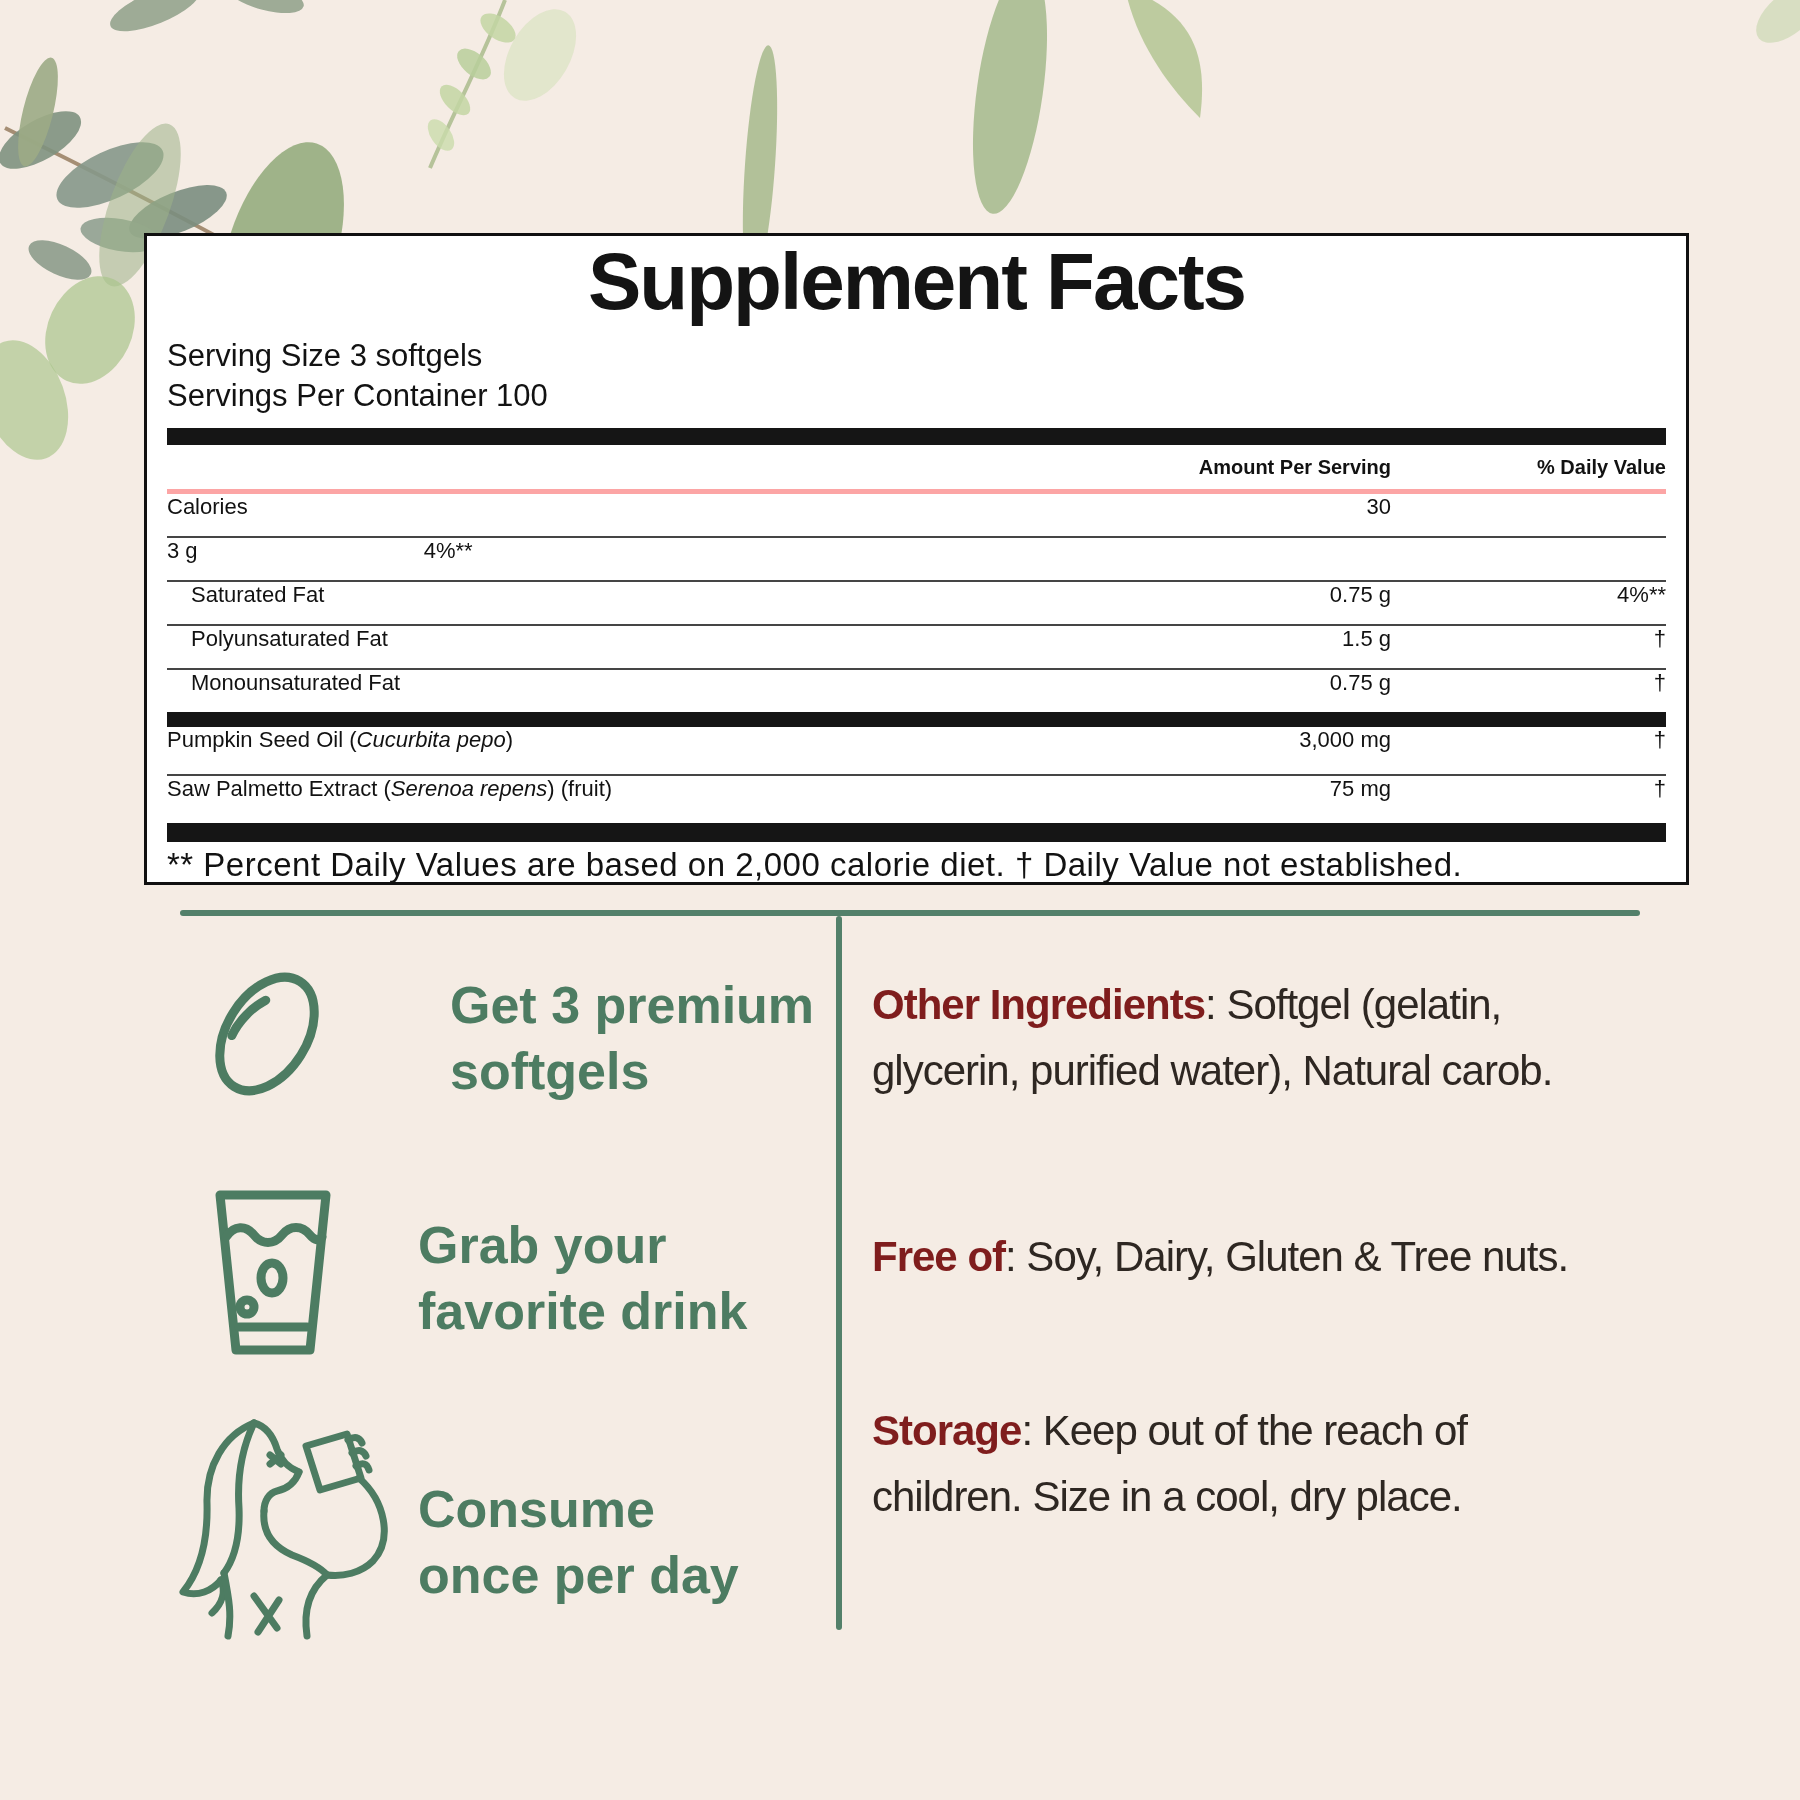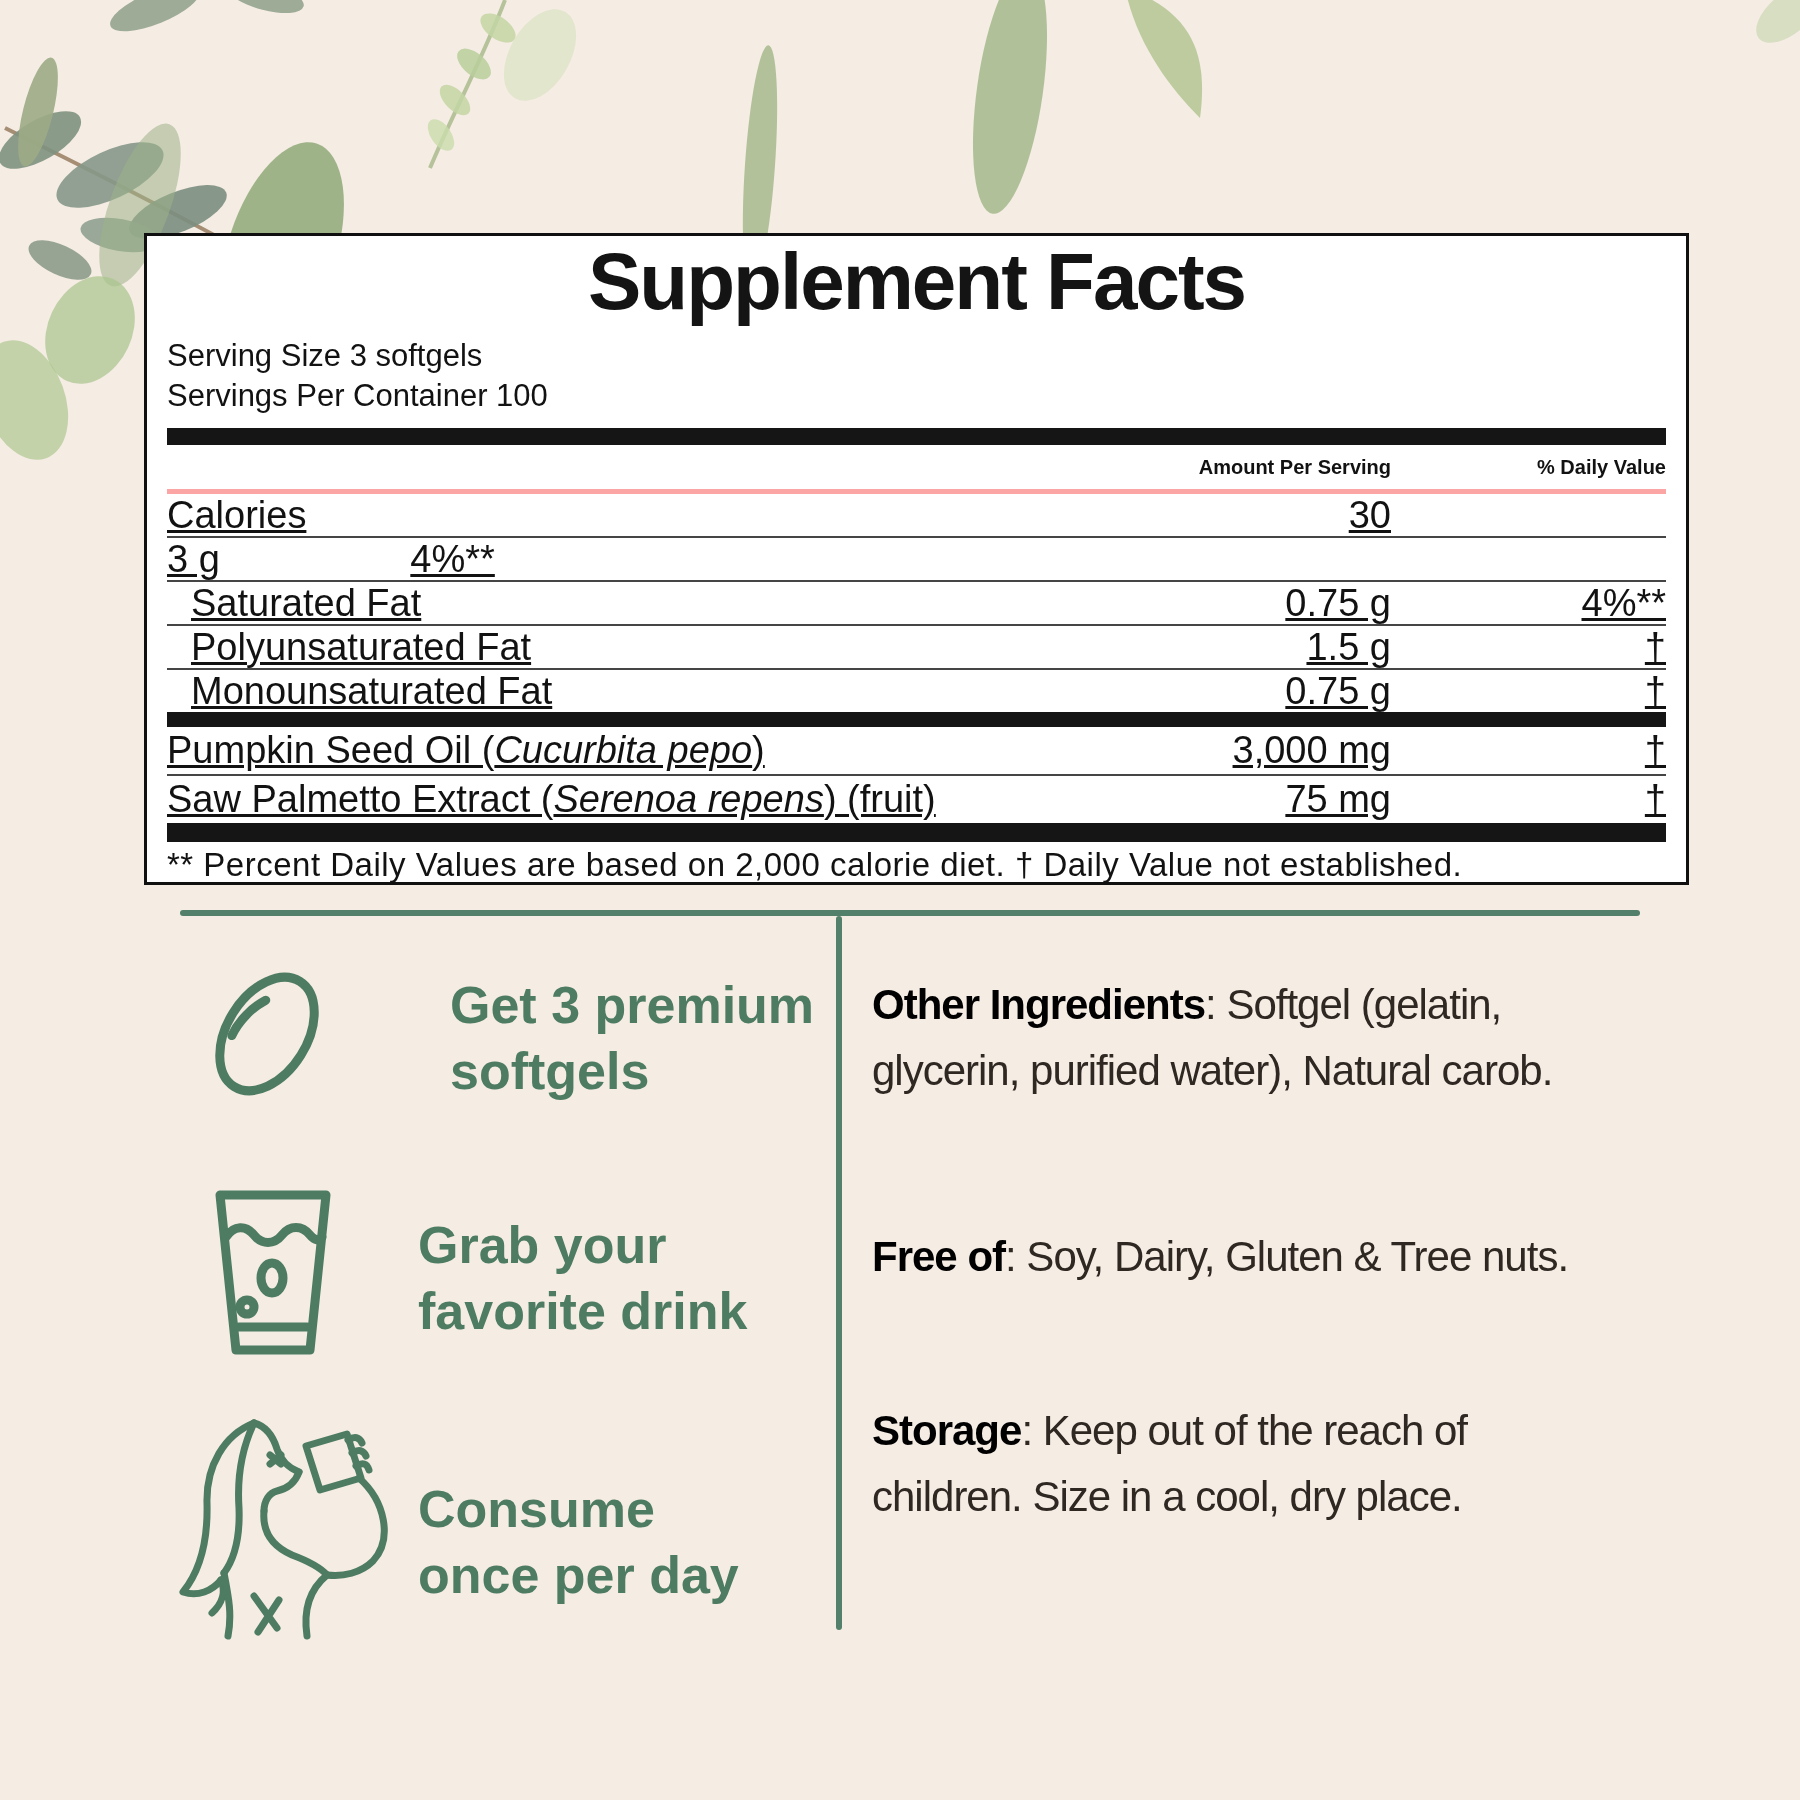--- a/index.html
+++ b/index.html
@@ -24,21 +24,21 @@
   .serv{font-size:31px;line-height:40px;}
   .serv-wrap{margin-top:14px;}
   .bar{background:#151515;}
   .bar-top{height:17px;margin-top:12px;}
   .bar-mid{height:15px;}
   .bar-bot{height:19px;}
   .cols-header{display:flex;align-items:center;height:44px;font-size:20px;font-weight:700;border-bottom:5px solid #fca5a5;}
   .cols-header .sp{flex:1;}
   .col-amount{text-align:right;}
   .col-dv{width:275px;text-align:right;}
-  .frow{display:flex;align-items:center;height:42px;font-size:38px;border-top:2px solid #454545;text-decoration:underline;}
+  .frow{display:flex;height:42px;font-size:22px;border-top:2px solid #454545;}
   .frow.first{border-top:none;}
   .frow.ing{height:47px;}
   .flabel{flex:1;white-space:nowrap;}
   .flabel.indent{padding-left:24px;}
   .famount{text-align:right;white-space:nowrap;}
   .fdv{width:275px;text-align:right;white-space:nowrap;}
   .footnote{font-size:33px;letter-spacing:.5px;margin-top:4px;white-space:nowrap;}
   .it{font-style:italic;}
   .bd{font-weight:700;}
 
@@ -54,21 +54,21 @@
   }
   .ft-1{top:972px;margin-left:32px;}
   .ft-2{top:1212px;}
   .ft-3{top:1476px;}
 
   
   .info-block{position:absolute;left:872px;font-size:42px;letter-spacing:-1px;line-height:66px;color:#2e2722;white-space:nowrap;}
   .info-0{top:972px;}
   .info-1{top:1224px;}
   .info-2{top:1398px;}
-  .info-block .bd{color:#000000;}
+  .info-block .bd{color:#7f1d1d;}
 </style>
 </head>
 <body>
 
 <svg class="decor" width="1800" height="540" viewBox="0 0 1800 540">
   <g fill="#8fa089" opacity="0.85">
     <ellipse cx="155" cy="8" rx="48" ry="16" transform="rotate(-22 155 8)"></ellipse>
     <ellipse cx="265" cy="-4" rx="40" ry="14" transform="rotate(15 265 -4)"></ellipse>
   </g>
   <g>

